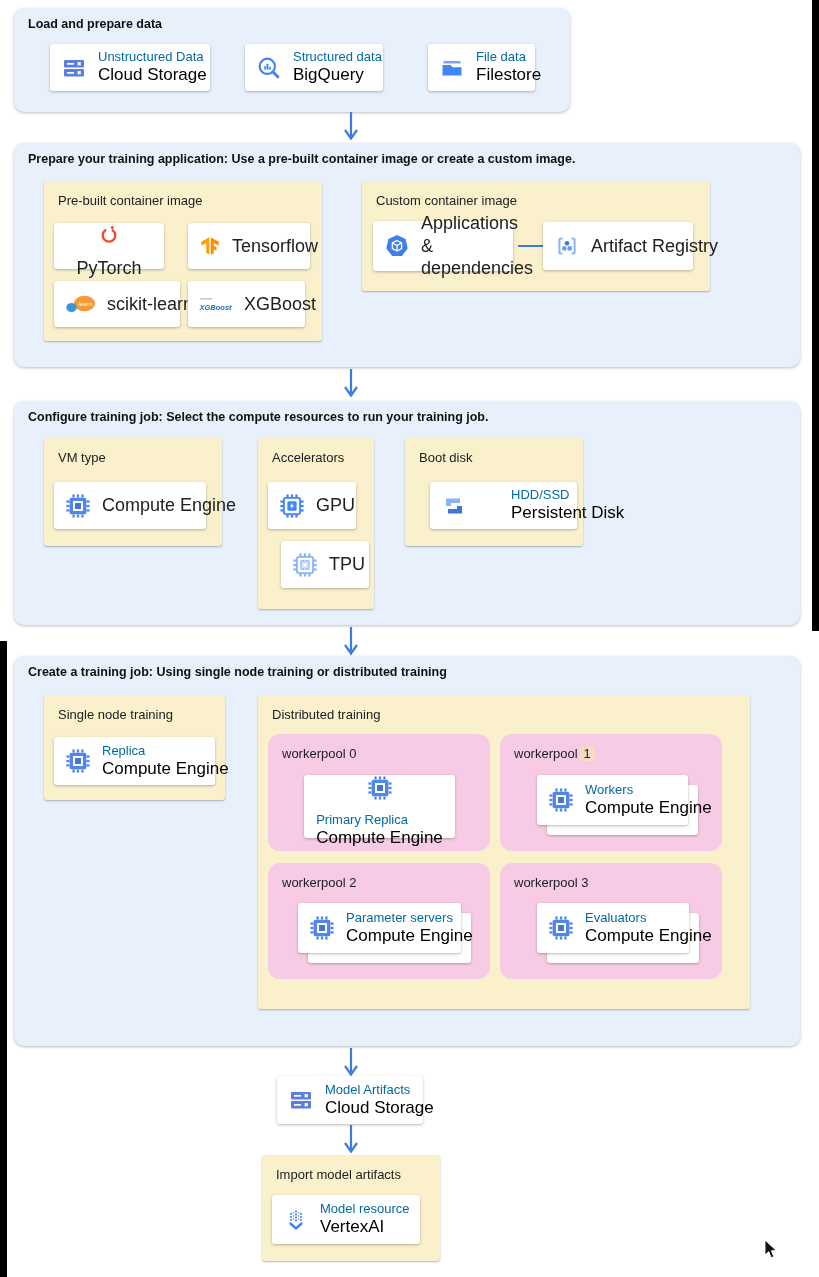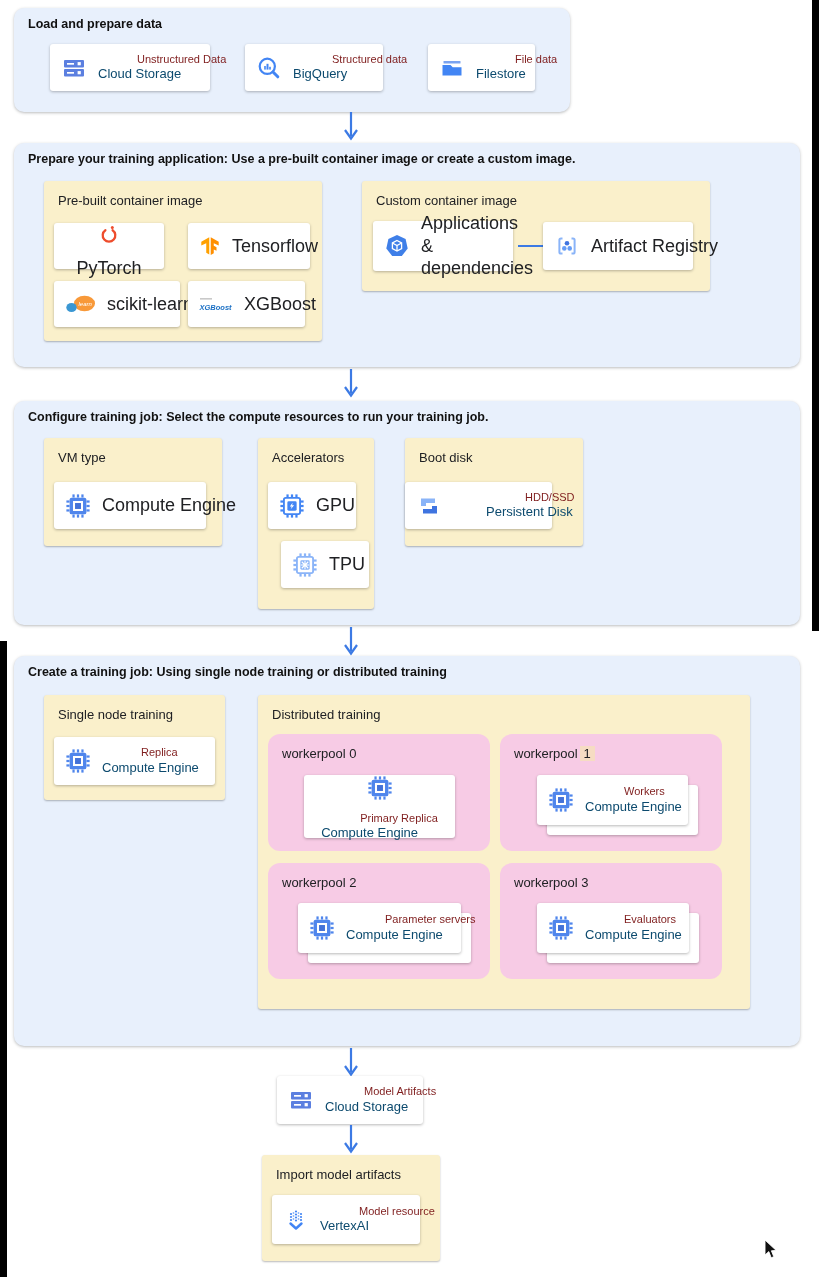--- a/index.html
+++ b/index.html
@@ -14,22 +14,22 @@
          box-shadow:0 1px 2px rgba(0,0,0,.28);}
   .panel-title{position:absolute;left:14px;top:12px;font-size:13px;color:#202124;white-space:nowrap;}
   .pool{position:absolute;background:#f7cbe5;border-radius:12px;}
   .pool-label{position:absolute;left:14px;top:12px;font-size:13px;color:#202124;white-space:nowrap;}
   .num-hl{background:#f6dcc3;padding:0 4px;margin-left:2px;}
   .card{position:absolute;background:#fff;border-radius:3px;box-shadow:0 1px 3px rgba(0,0,0,.28);
         display:flex;align-items:center;padding:0 11px;gap:11px;box-sizing:border-box;}
   .stack-back{position:absolute;background:#fff;border-radius:3px;box-shadow:0 1px 3px rgba(0,0,0,.28);}
   .ico{flex:0 0 auto;display:flex;align-items:center;justify-content:center;}
   .txt{display:flex;flex-direction:column;line-height:1.22;}
-  .t{font-size:11px;color:#7f1d1d;white-space:nowrap;margin-left:39px;}
-  .s{font-size:13px;color:#0c4a6e;white-space:nowrap;}
+  .t{font-size:13px;color:#0369a1;white-space:nowrap;}
+  .s{font-size:17px;color:#000000;white-space:nowrap;}
   .lbl{font-size:18px;color:#202124;white-space:nowrap;}
   .arrow{position:absolute;}
 </style>
 </head>
 <body>
 
 <div class="page">
 
   <div class="edgebar" style="left:812px;top:0;width:7px;height:631px;"></div>
   <div class="edgebar" style="left:0;top:641px;width:7px;height:636px;"></div>
@@ -260,21 +260,21 @@
               <rect x="9" y="9" width="10" height="10" rx="1.5" fill="#8ab4f8"></rect>
               <path d="M10.5 10.5 L17.5 17.5 M17.5 10.5 L10.5 17.5 M14 9.5 V18.5 M9.5 14 H18.5" stroke="#fff" stroke-width="1.2" fill="none"></path>
             </svg>
         </span>
         <span class="lbl">TPU</span>
       </div>
     </div>
 
     <div class="panel" style="left:391px;top:37px;width:178px;height:108px;">
       <div class="panel-title">Boot disk</div>
-      <div class="card" style="left:0;top:44px;width:147px;height:47px;gap:44px;">
+      <div class="card" style="left:25px;top:44px;width:147px;height:47px;gap:44px;">
         <span class="ico">
           <svg width="26" height="26" viewBox="0 0 26 26">
               <path d="M5 5.5 h14 v4.6 h-9 v3 h-5 z" fill="#8ab4f8"></path>
               <path d="M21 20.5 h-14 v-4.6 h9 v-3 h5 z" fill="#3f74e0"></path>
             </svg>
         </span>
         <span class="txt">
           <span class="t">HDD/SSD</span>
           <span class="s">Persistent Disk</span>
         </span>

